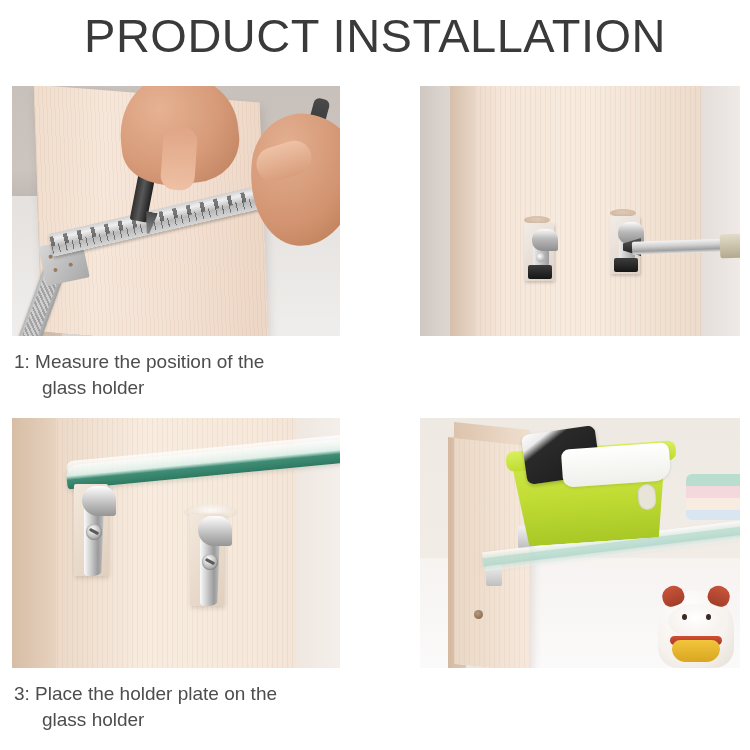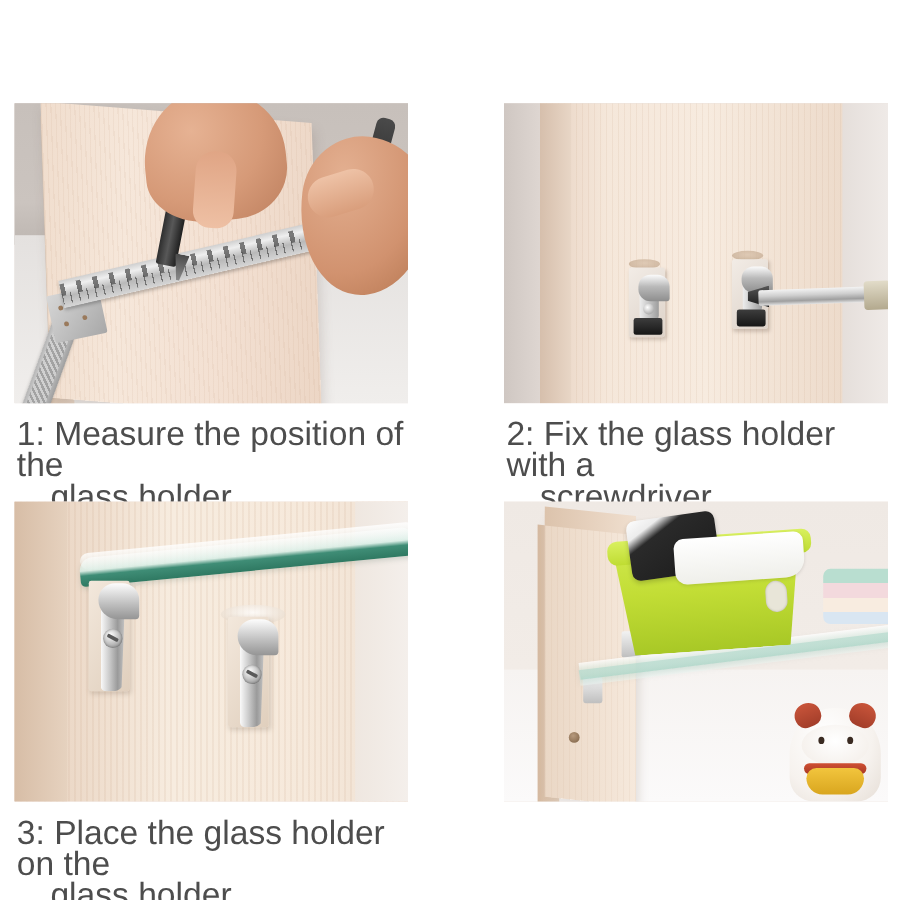--- a/index.html
+++ b/index.html
@@ -59,21 +59,21 @@
   .photo {
     position: relative;
     width: 328px;
     height: 250px;
     overflow: hidden;
     background: #efe7e2;
   }
 
   .caption {
     margin-top: 13px;
-    font-size: 28px;
+    font-size: 19px;
     line-height: 26px;
     color: #4d4d4d;
     padding-left: 2px;
     text-indent: 0;
   }
   .caption .cap-line2 {
     display: block;
     padding-left: 28px;
   }
   .step-4 .caption { padding-left: 16px; }
@@ -453,20 +453,21 @@
     position: absolute; right: 0; top: 56px; width: 54px; height: 46px;
     background: linear-gradient(180deg,#b9ded0 0%, #b9ded0 26%, #f3d9dd 26%, #f3d9dd 52%, #f8ece0 52%, #f8ece0 78%, #d9e6f2 78%, #d9e6f2 100%);
     border-radius: 6px 0 0 6px;
   }
 </style>
 </head>
 <body>
 
 <div class="page">
 
+  <div class="page-title">PRODUCT INSTALLATION</div>
 
   <div class="steps">
 
     <div class="step step-1">
       <div class="photo">
         <div class="p1-bg"></div>
         <div class="p1-wall"></div>
         <div class="p1-floor"></div>
         <div class="p1-board-edge"></div>
         <div class="p1-board"></div>
@@ -524,24 +525,20 @@
           <div class="plate"></div>
           <div class="neck"></div>
           <div class="arm"></div>
           <div class="foot"></div>
         </div>
 
         <div class="p2-driver-bit"></div>
         <div class="p2-driver-shaft"></div>
         <div class="p2-driver-collar"></div>
       </div>
-      <div class="caption">
-        <span>2: Fix the glass holder with a</span>
-        <span class="cap-line2">screwdriver</span>
-      </div>
     </div>
 
     <div class="step step-3">
       <div class="photo">
         <div class="p3-bg"></div>
         <div class="p3-board"></div>
         <div class="p3-board-edge"></div>
         <div class="p3-wall-r"></div>
 
         <div class="p3-pad" style="left:58px;top:56px"></div>
@@ -560,21 +557,21 @@
 
         <div class="holder3 p3-h2">
           <div class="plate"></div>
           <div class="stem"></div>
           <div class="hook"></div>
           <div class="screwbig"></div>
           <div class="screwslot"></div>
         </div>
       </div>
       <div class="caption">
-        <span>3: Place the glass holder on the</span>
+        <span>3: Place the holder plate on the</span>
         <span class="cap-line2">glass holder</span>
       </div>
     </div>
 
     <div class="step step-4">
       <div class="photo">
         <div class="p4-bg"></div>
         <div class="p4-table"></div>
         <div class="p4-towels"></div>
 

